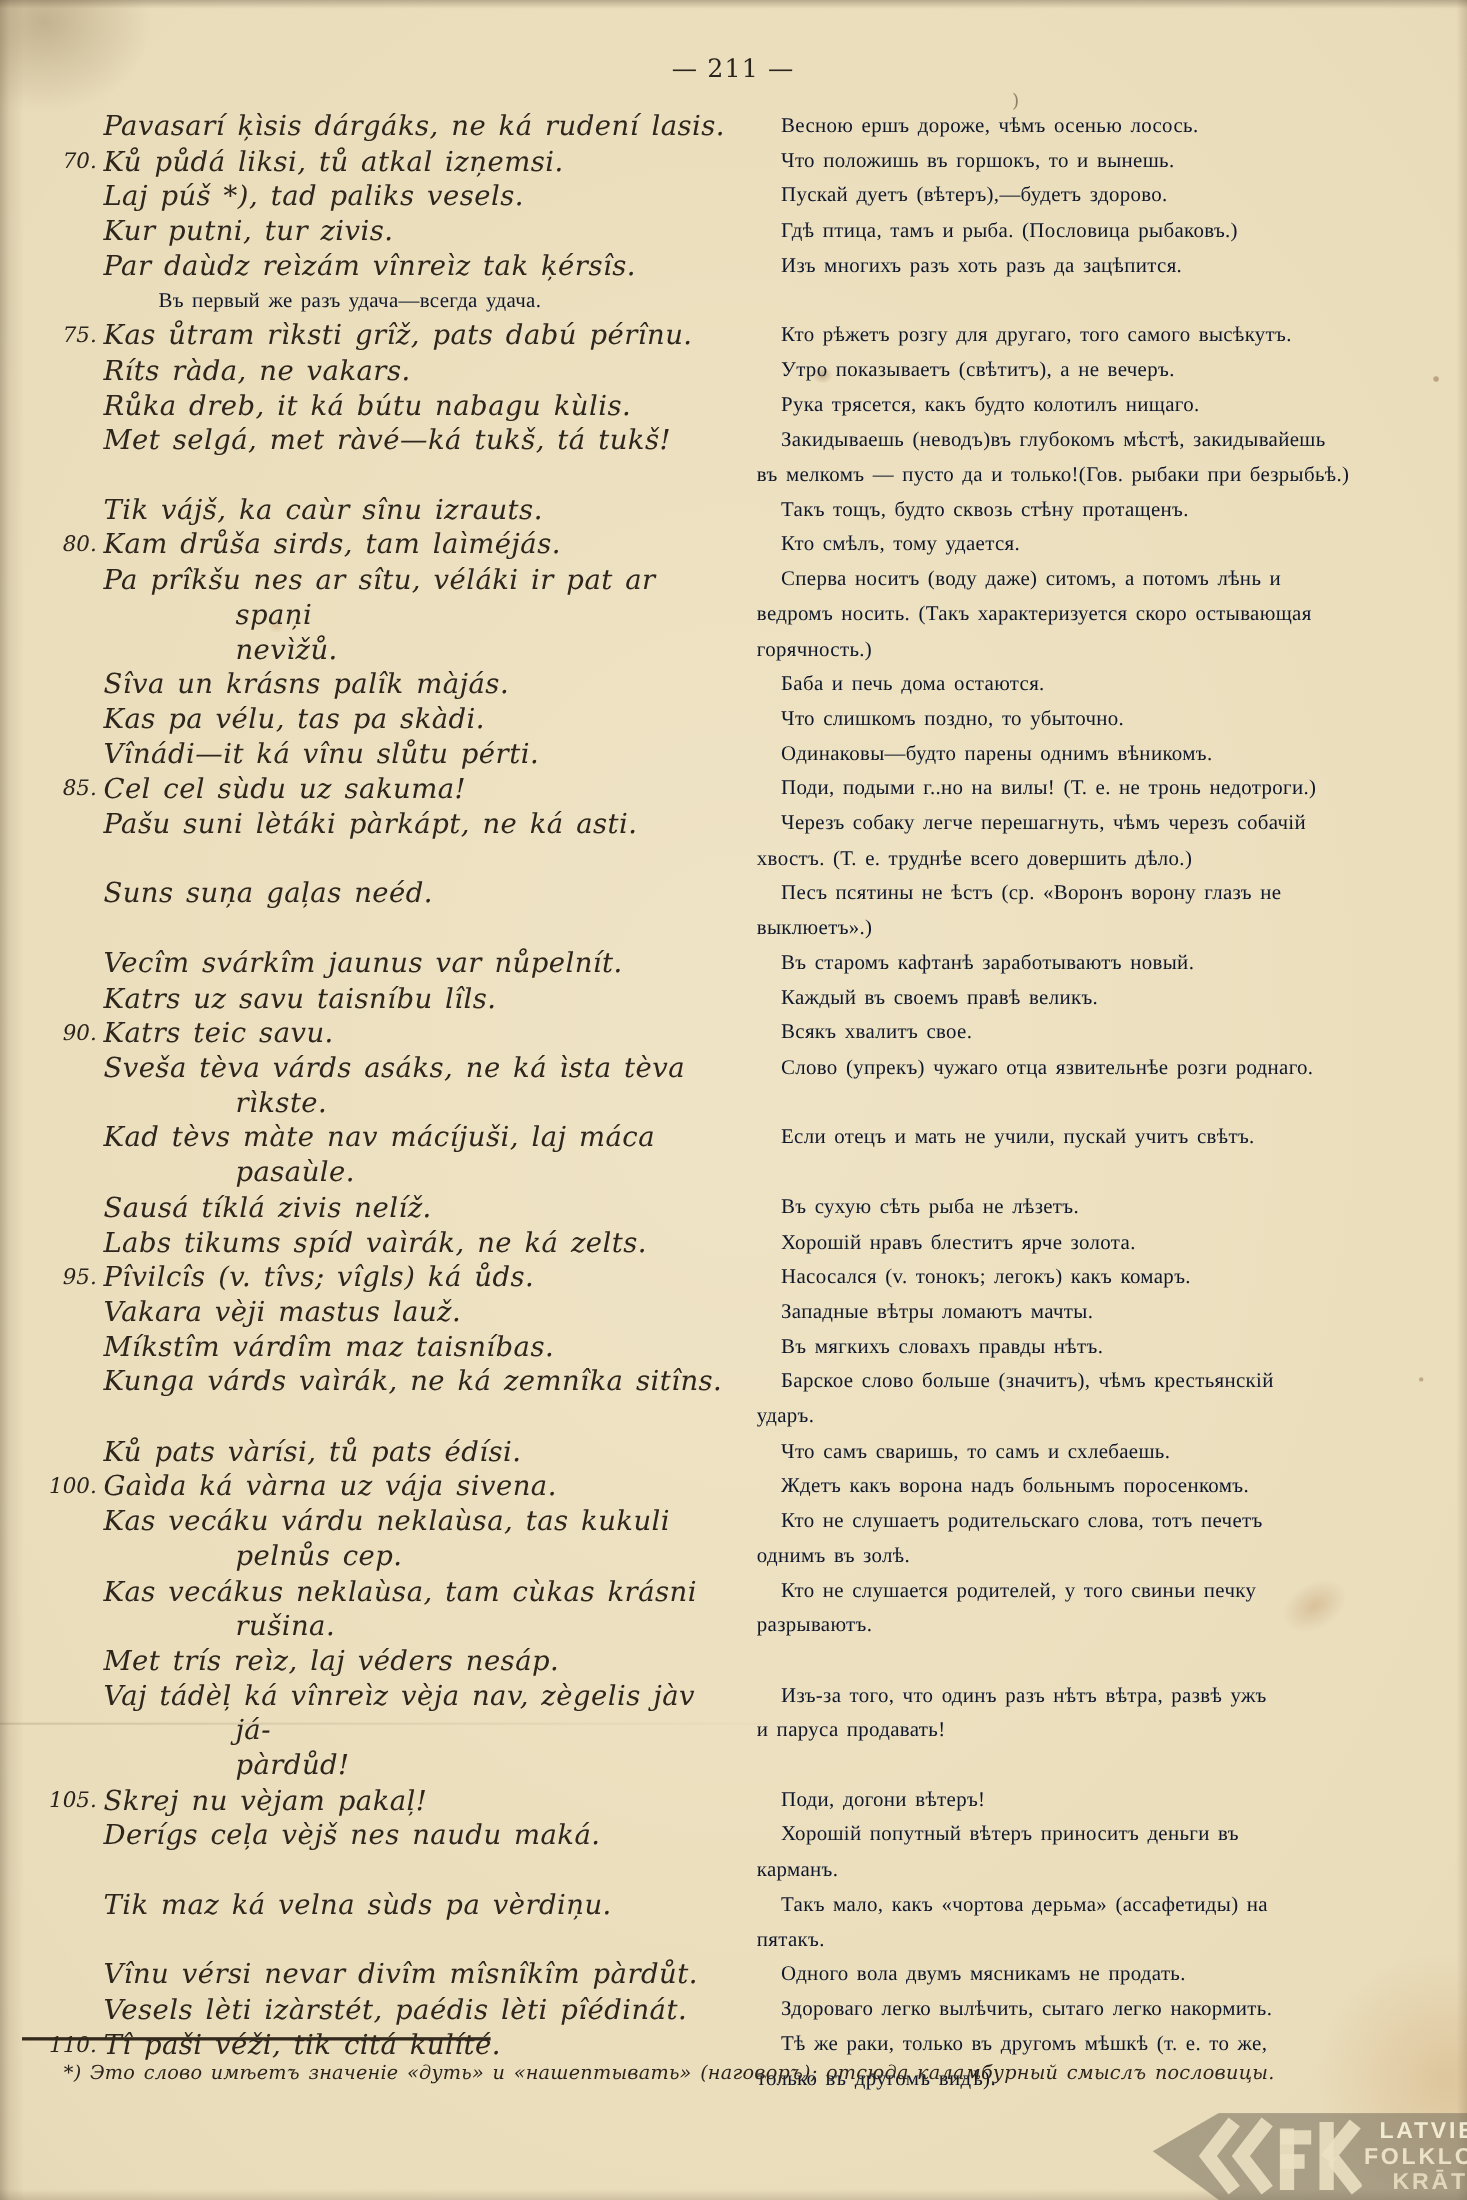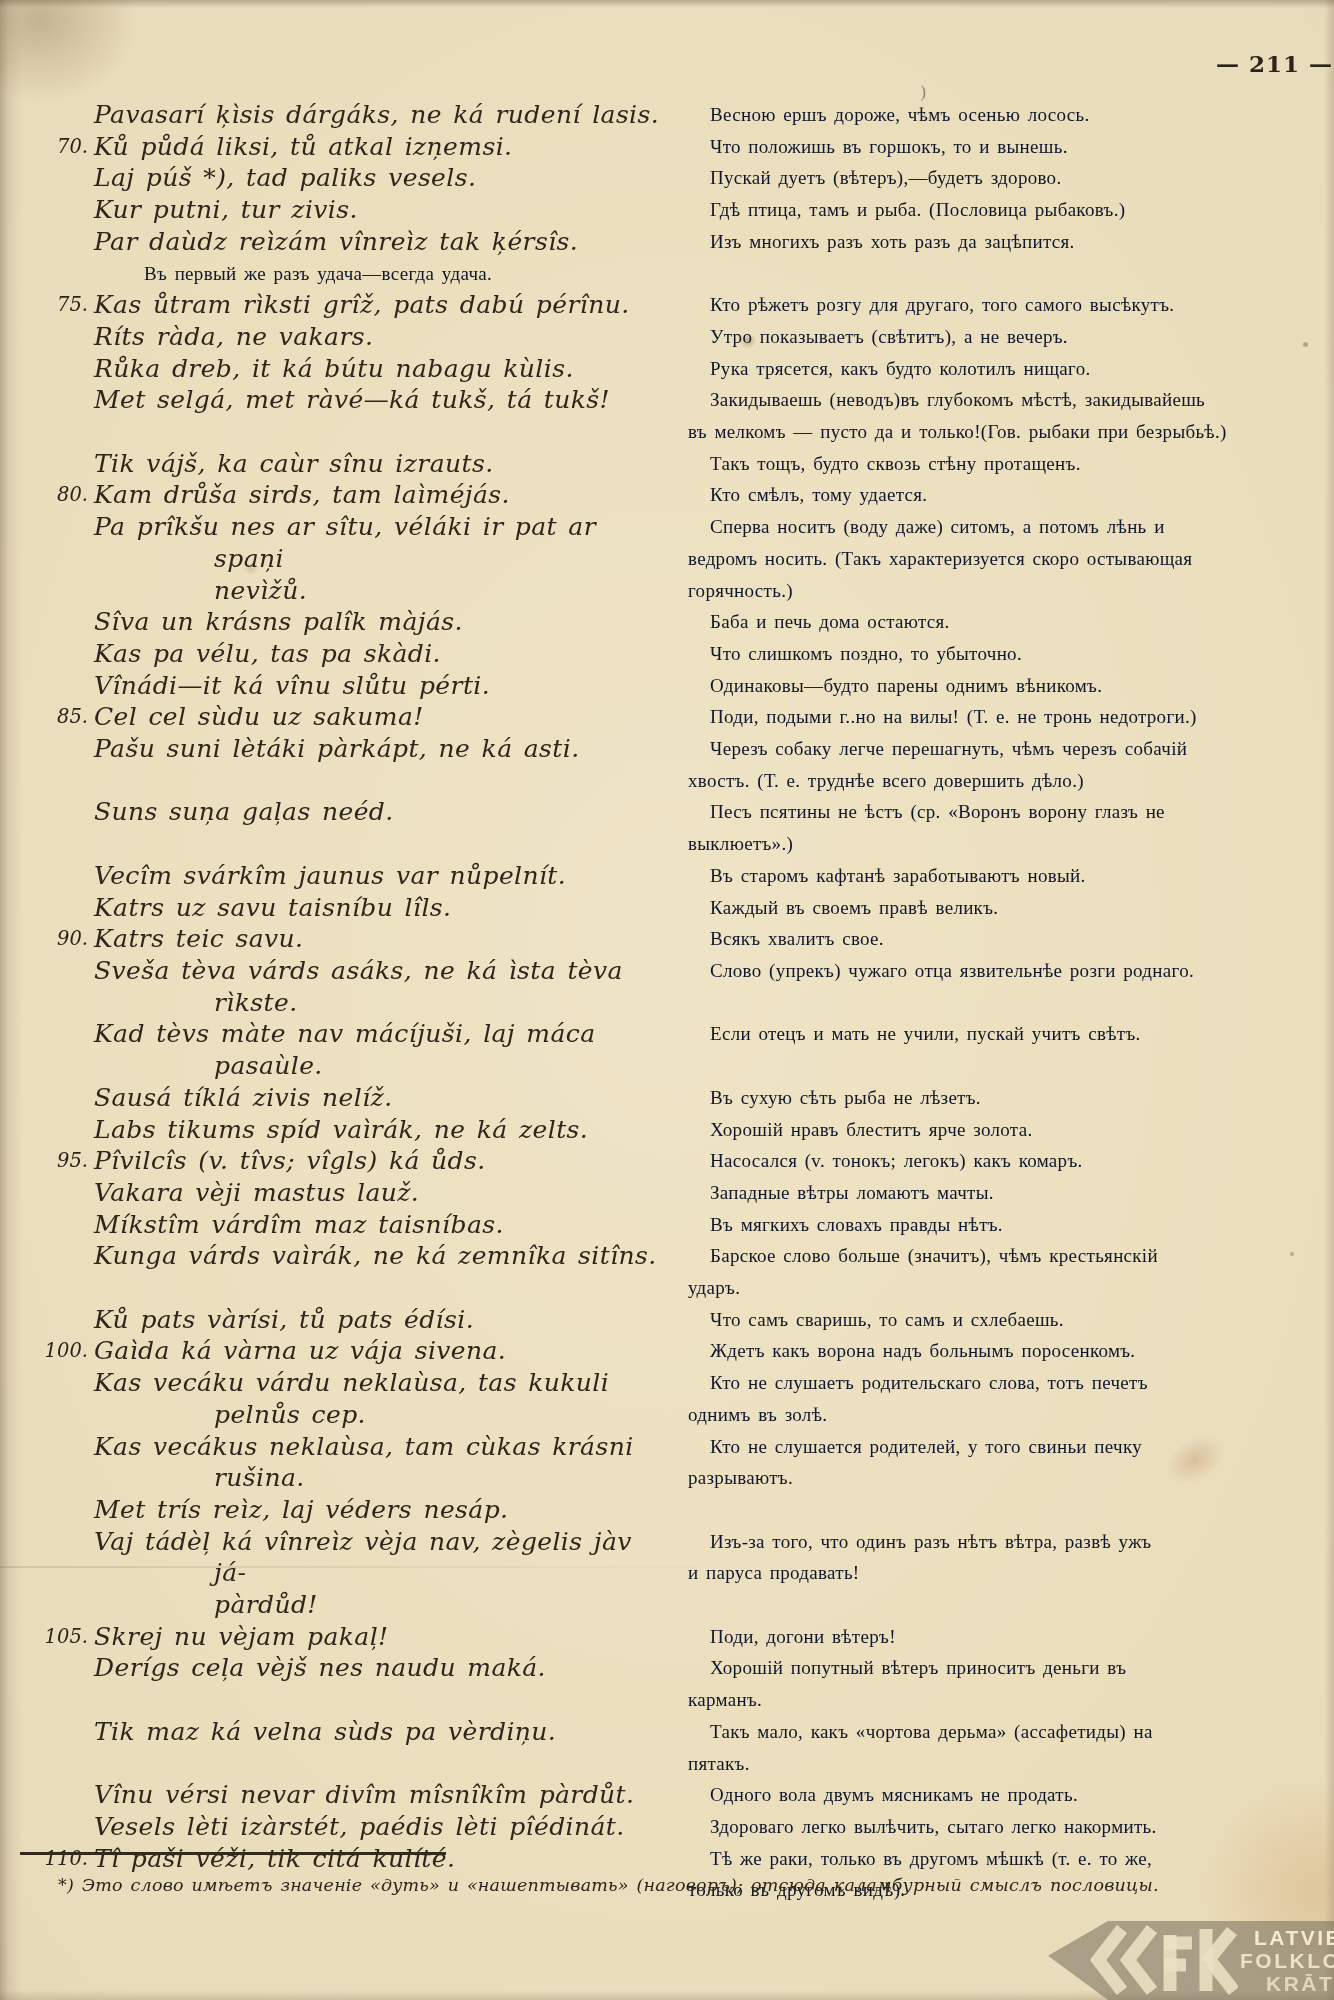--- a/index.html
+++ b/index.html
@@ -40,21 +40,21 @@
     background:radial-gradient(closest-side, rgba(190,130,70,0.30), rgba(190,130,70,0) 70%);}
   .streak{position:absolute;left:0;top:1566px;width:700px;height:2px;
     background:linear-gradient(to right, rgba(110,88,60,0.18), rgba(110,88,60,0.02));pointer-events:none;}
   .stray-mark{position:absolute;left:920px;top:82px;font-size:17px;color:rgba(70,54,38,0.55);}
   .speck-1{left:1303px;top:342px;width:5px;height:5px;background:rgba(130,96,58,0.45);}
   .speck-2{left:1290px;top:1252px;width:4px;height:4px;background:rgba(130,96,58,0.4);}
 
   
   .page-number{
     position:absolute;top:50px;left:0;width:1333px;
-    text-align:right;font-size:23px;font-weight:bold;letter-spacing:1px;
+    text-align:center;font-size:23px;font-weight:normal;letter-spacing:1px;
   }
 
   
   .rows{position:absolute;top:99px;left:24px;width:1286px;}
   .row{
     display:grid;
     grid-template-columns:70px 566px 644px;
     align-items:start;
   }
   .num{

